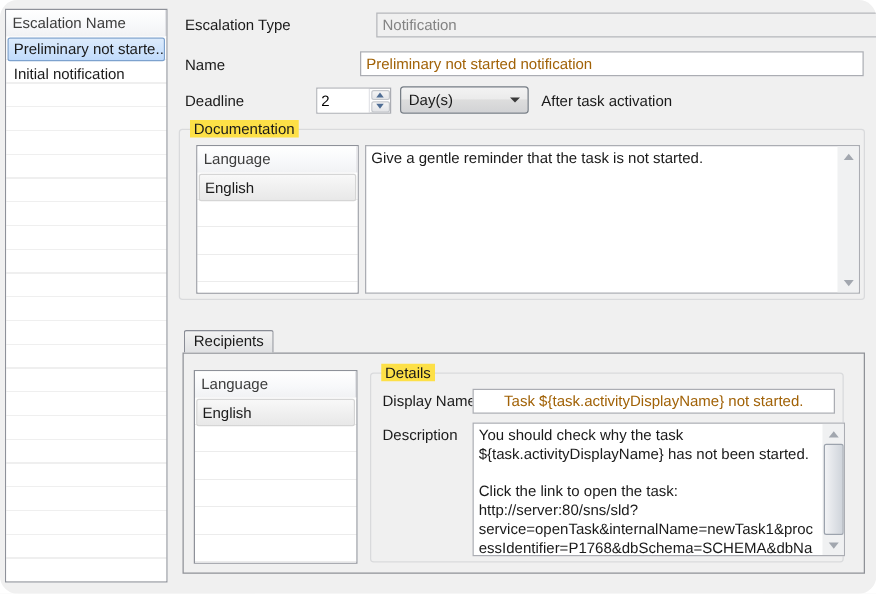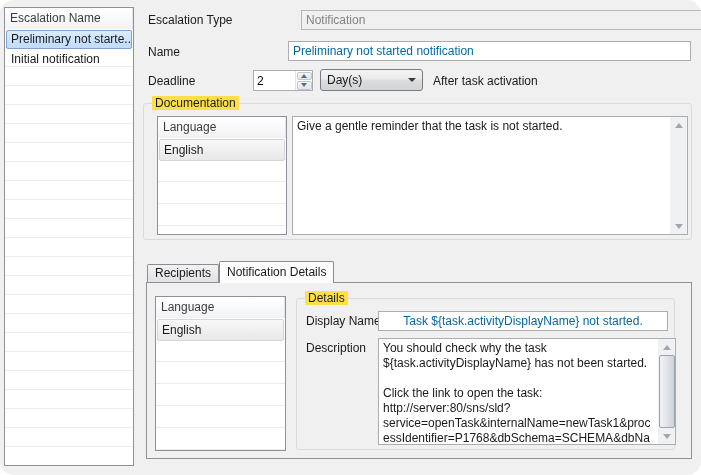--- a/index.html
+++ b/index.html
@@ -17,21 +17,21 @@
   .lv-body.p22{top:21px;background:repeating-linear-gradient(to bottom,#ffffff 0 21px,#ececec 21px 22px);}
   .lv-item{height:17px;line-height:17px;margin:0 1px;padding-left:4px;border:1px solid transparent;
     border-radius:2px;white-space:nowrap;overflow:hidden;}
   .lv-item.sel-active{background:linear-gradient(#dcebfc,#c1dbfc);border-color:#7da2ce;}
   .lv-item.sel-inactive{background:linear-gradient(#f8f8f8,#e8e8e8);border-color:#d5d5d5;}
   .lv-item.h22{height:20px;line-height:20px;}
 
   
   .lbl{position:absolute;white-space:nowrap;}
   .textbox{position:absolute;box-sizing:border-box;height:20px;border:1px solid #abadb3;background:#fff;
-    font-family:inherit;font-size:12px;color:#0369a1;padding:0 4px;margin:0;outline:none;}
+    font-family:inherit;font-size:12px;color:#a16207;padding:0 4px;margin:0;outline:none;}
   .textbox.disabled{background:#f0f0f0;color:#838383;border-color:#b5b7bb;}
 
   
   .spinner{position:absolute;left:253px;top:70px;width:60px;height:21px;box-sizing:border-box;
     border:1px solid #abadb3;background:#fff;display:flex;}
   .spin-input{flex:1;border:none;outline:none;padding:0 3px;font-family:inherit;font-size:12px;min-width:0;}
   .spin-btns{width:16px;display:flex;flex-direction:column;border-left:1px solid #e3e4e8;}
   .spin-btn{flex:1;display:flex;align-items:center;justify-content:center;cursor:default;
     background:linear-gradient(#f5f5f5,#e4e5e8);border:1px solid #c3c6cb;border-radius:2px;margin:0.5px;}
   .tri-up{width:0;height:0;border-left:3px solid transparent;border-right:3px solid transparent;border-bottom:4px solid #4f6d94;}
@@ -122,21 +122,20 @@
           <i class="sb-arr-up"></i>
         </div>
       <div class="sb-btn bottom">
           <i class="sb-arr-down"></i>
         </div>
     </div>
   </div>
 
   <div class="tabs">
     <div class="tab inactive">Recipients</div>
-    <div class="tab active">Notification Details</div>
   </div>
   <div class="tabpanel"></div>
 
   <div class="listview" style="left:155px;top:296px;width:131px;height:155px;z-index:5;">
     <div class="lv-header">Language</div>
     <div class="lv-body p22">
       <div class="lv-item h22 sel-inactive" style="margin-top:1px;">English</div>
     </div>
   </div>
 

